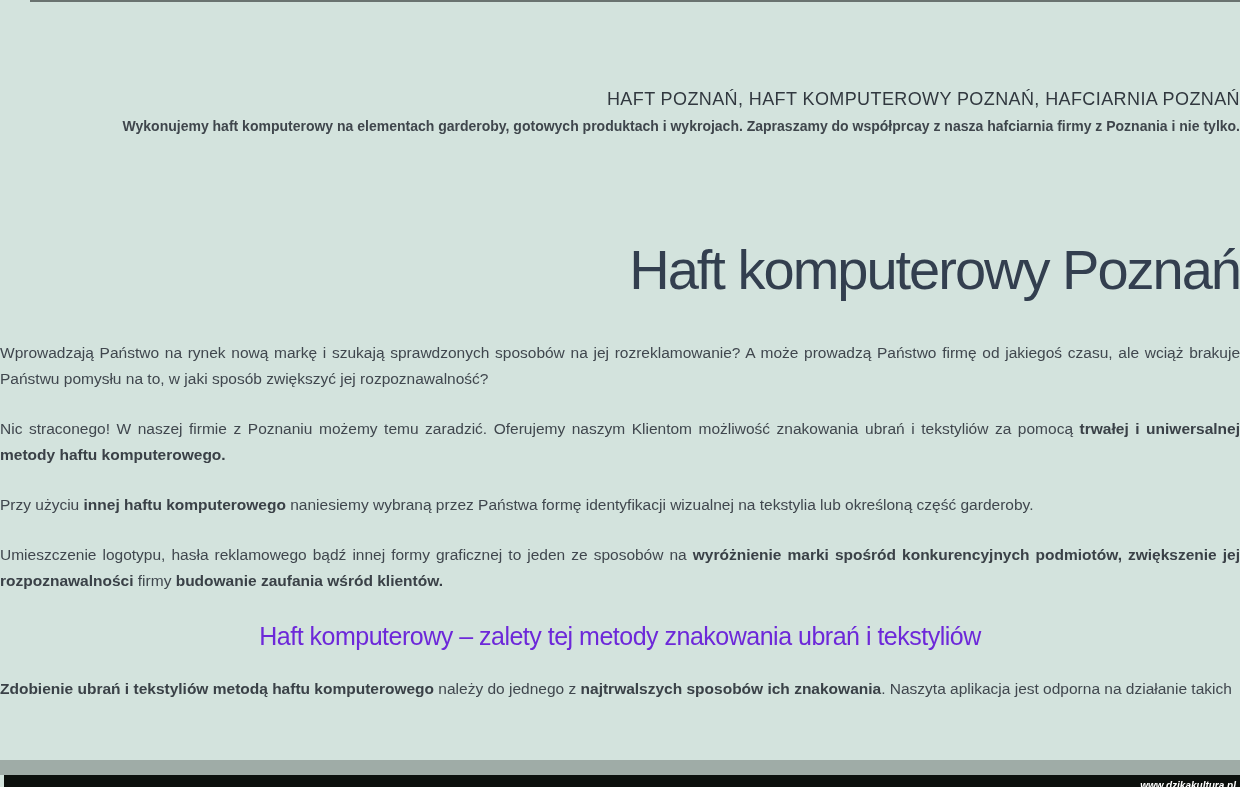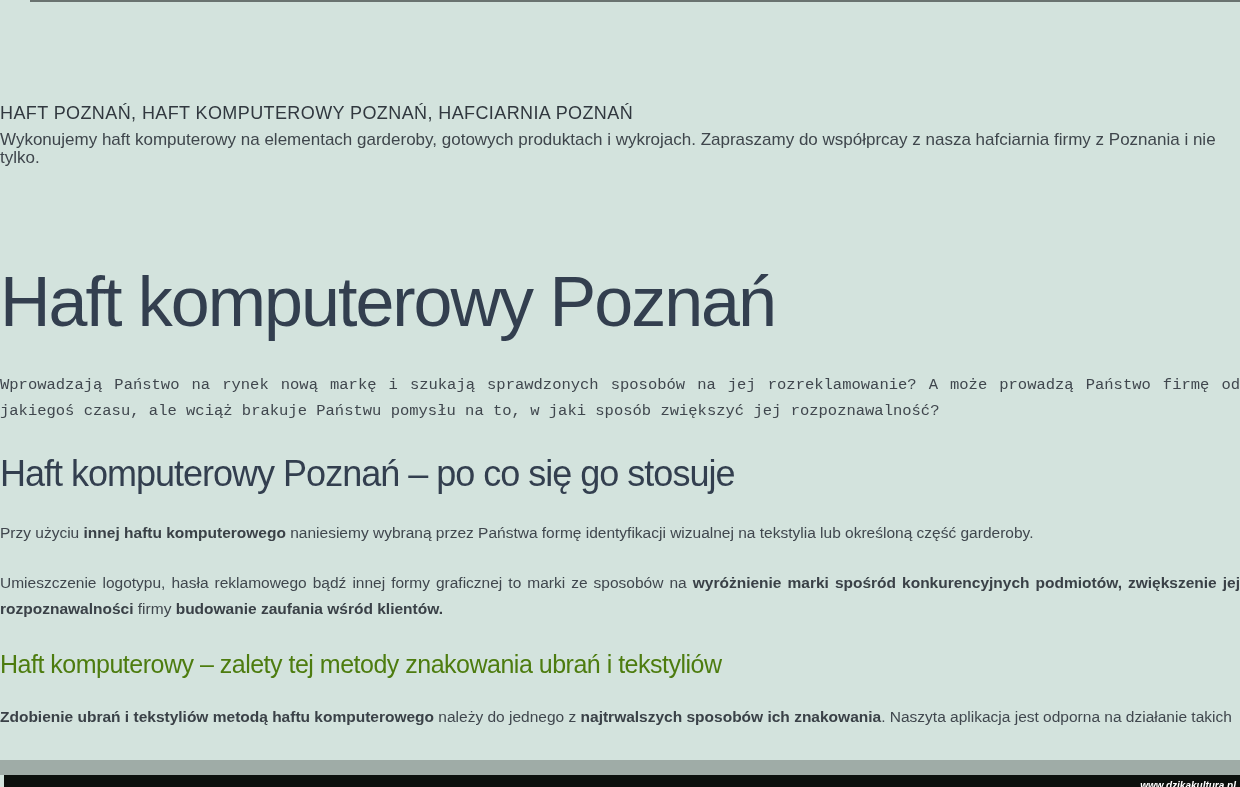--- a/index.html
+++ b/index.html
@@ -17,82 +17,81 @@
   }
   .top-border {
     position: absolute;
     top: 0;
     left: 30px;
     right: 0;
     height: 2px;
     background: rgba(20, 24, 22, 0.55);
   }
   .site-header {
-    padding-top: 60px;
-    text-align: left;
-    margin-top: 42px;
+    padding-top: 88px;
+    text-align: right;
   }
   .site-title {
     font-size: 18px;
     font-weight: 400;
     letter-spacing: 0.4px;
     color: #31383f;
     margin: 0;
     line-height: 22px;
   }
   .site-subtitle {
-    font-size: 17px;
+    font-size: 14px;
     color: #3f464c;
     margin: 7px 0 0 0;
     line-height: 18px;
+    font-weight: bold;
   }
   .content {
     width: 1240px;
   }
   .main-heading {
     margin: 93px 0 0 0;
-    font-size: 70px;
+    font-size: 56px;
     font-weight: 400;
     letter-spacing: -2px;
     line-height: 84px;
-    text-align: left;
+    text-align: right;
     color: #333f4f;
   }
   .para {
     margin: 24px 0 0 0;
     font-size: 15.5px;
     line-height: 26px;
     text-align: justify;
     color: #40474e;
   }
   .para:first-of-type {
     margin-top: 28px;
-    font-family: Liberation Mono, monospace;
   }
   .para strong {
     font-weight: 700;
     color: #3a4147;
   }
   .section-heading {
     margin: 28px 0 6px 0;
     font-size: 36px;
     font-weight: 400;
     letter-spacing: -1px;
     line-height: 44px;
     text-align: left;
     color: #333f4f;
   }
   .sub-heading {
     margin: 26px 0 2px 0;
     font-size: 25px;
     font-weight: 400;
     letter-spacing: -0.5px;
     line-height: 32px;
-    text-align: left;
-    color: #4d7c0f;
+    text-align: center;
+    color: #6d28d9;
   }
   .watermark-shade {
     position: absolute;
     left: 0;
     right: 0;
     bottom: 12px;
     height: 15px;
     background: rgba(25, 30, 28, 0.28);
     pointer-events: none;
   }
@@ -124,26 +123,26 @@
 <header class="site-header">
   <h1 class="site-title">HAFT POZNAŃ, HAFT KOMPUTEROWY POZNAŃ, HAFCIARNIA POZNAŃ</h1>
   <p class="site-subtitle">Wykonujemy haft komputerowy na elementach garderoby, gotowych produktach i wykrojach. Zapraszamy do współprcay z nasza hafciarnia firmy z Poznania i nie tylko.</p>
 </header>
 
 <main class="content">
   <h2 class="main-heading">Haft komputerowy Poznań</h2>
 
   <p class="para"><span>Wprowadzają Państwo na rynek nową markę i szukają sprawdzonych sposobów na jej rozreklamowanie? A może prowadzą Państwo firmę od jakiegoś czasu, ale wciąż brakuje Państwu pomysłu na to, w jaki sposób zwiększyć jej rozpoznawalność?</span></p>
 
+  <p class="para"><span>Nic straconego! W naszej firmie z Poznaniu możemy temu zaradzić. Oferujemy naszym Klientom możliwość znakowania ubrań i tekstyliów za pomocą </span><strong>trwałej i uniwersalnej metody haftu komputerowego.</strong></p>
 
-  <h3 class="section-heading">Haft komputerowy Poznań – po co się go stosuje</h3>
 
   <p class="para"><span>Przy użyciu </span><strong>innej haftu komputerowego</strong><span> naniesiemy wybraną przez Państwa formę identyfikacji wizualnej na tekstylia lub określoną część garderoby.</span></p>
 
-  <p class="para"><span>Umieszczenie logotypu, hasła reklamowego bądź innej formy graficznej to marki ze sposobów na </span><strong>wyróżnienie marki spośród konkurencyjnych podmiotów, zwiększenie jej rozpoznawalności</strong><span> firmy </span><strong>budowanie zaufania wśród klientów.</strong></p>
+  <p class="para"><span>Umieszczenie logotypu, hasła reklamowego bądź innej formy graficznej to jeden ze sposobów na </span><strong>wyróżnienie marki spośród konkurencyjnych podmiotów, zwiększenie jej rozpoznawalności</strong><span> firmy </span><strong>budowanie zaufania wśród klientów.</strong></p>
 
   <h4 class="sub-heading">Haft komputerowy – zalety tej metody znakowania ubrań i tekstyliów</h4>
 
 
   <p class="para"><strong>Zdobienie ubrań i tekstyliów metodą haftu komputerowego</strong><span> należy do jednego z </span><strong>najtrwalszych sposobów ich znakowania</strong><span>. Naszyta aplikacja jest odporna na działanie takich</span></p>
 </main>
 
 <div class="watermark-shade"></div>
 
 <div class="watermark-bar">

